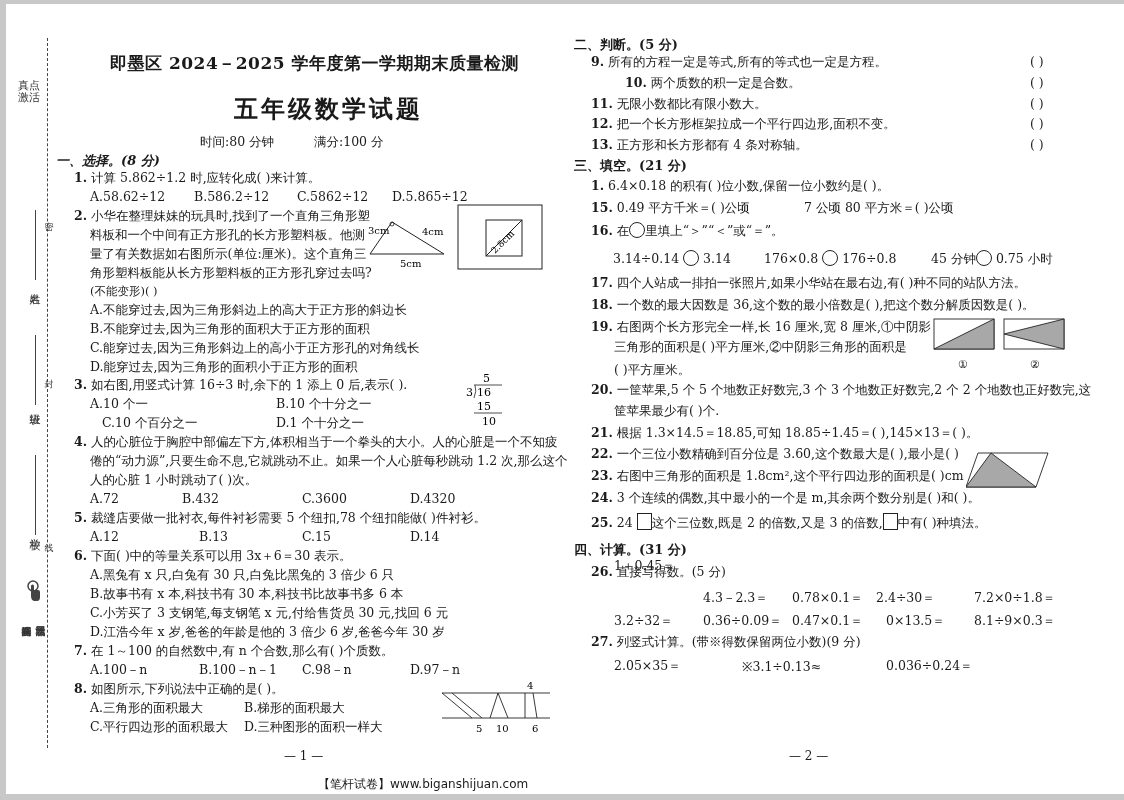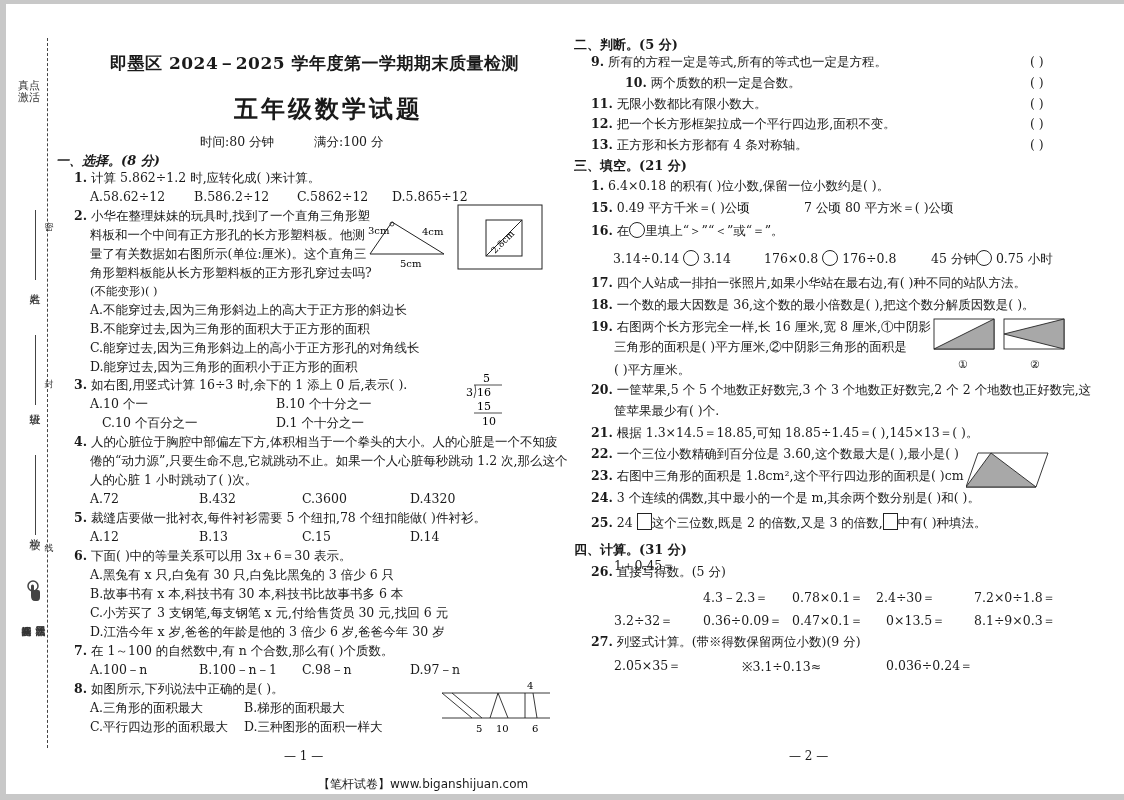--- a/index.html
+++ b/index.html
@@ -102,21 +102,21 @@
     <text x="15" y="40" font-size="11">15</text>
     <line x1="12" y1="43" x2="40" y2="43" stroke="#222" stroke-width="0.8"></line>
     <text x="20" y="55" font-size="11">10</text>
   </svg>
 </div>
 
 <div class="abs t13" style="left:74px;top:434px;"><span class="qnum">4.</span> <span>人的心脏位于胸腔中部偏左下方,体积相当于一个拳头的大小。人的心脏是一个不知疲</span></div>
 <div class="abs t13" style="left:90px;top:453px;">倦的“动力源”,只要生命不息,它就跳动不止。如果一个人心脏每秒跳动 1.2 次,那么这个</div>
 <div class="abs t13" style="left:90px;top:472px;">人的心脏 1 小时跳动了(      )次。</div>
 <div class="abs t13" style="left:90px;top:491px;">A.72</div>
-<div class="abs t13" style="left:199px;top:491px;">B.432</div>
+<div class="abs t13" style="left:182px;top:491px;">B.432</div>
 <div class="abs t13" style="left:302px;top:491px;">C.3600</div>
 <div class="abs t13" style="left:410px;top:491px;">D.4320</div>
 
 <div class="abs t13" style="left:74px;top:510px;"><span class="qnum">5.</span> <span>裁缝店要做一批衬衣,每件衬衫需要 5 个纽扣,78 个纽扣能做(      )件衬衫。</span></div>
 <div class="abs t13" style="left:90px;top:529px;">A.12</div>
 <div class="abs t13" style="left:199px;top:529px;">B.13</div>
 <div class="abs t13" style="left:302px;top:529px;">C.15</div>
 <div class="abs t13" style="left:410px;top:529px;">D.14</div>
 
 <div class="abs t13" style="left:74px;top:548px;"><span class="qnum">6.</span> <span>下面(      )中的等量关系可以用 3x＋6＝30 表示。</span></div>

